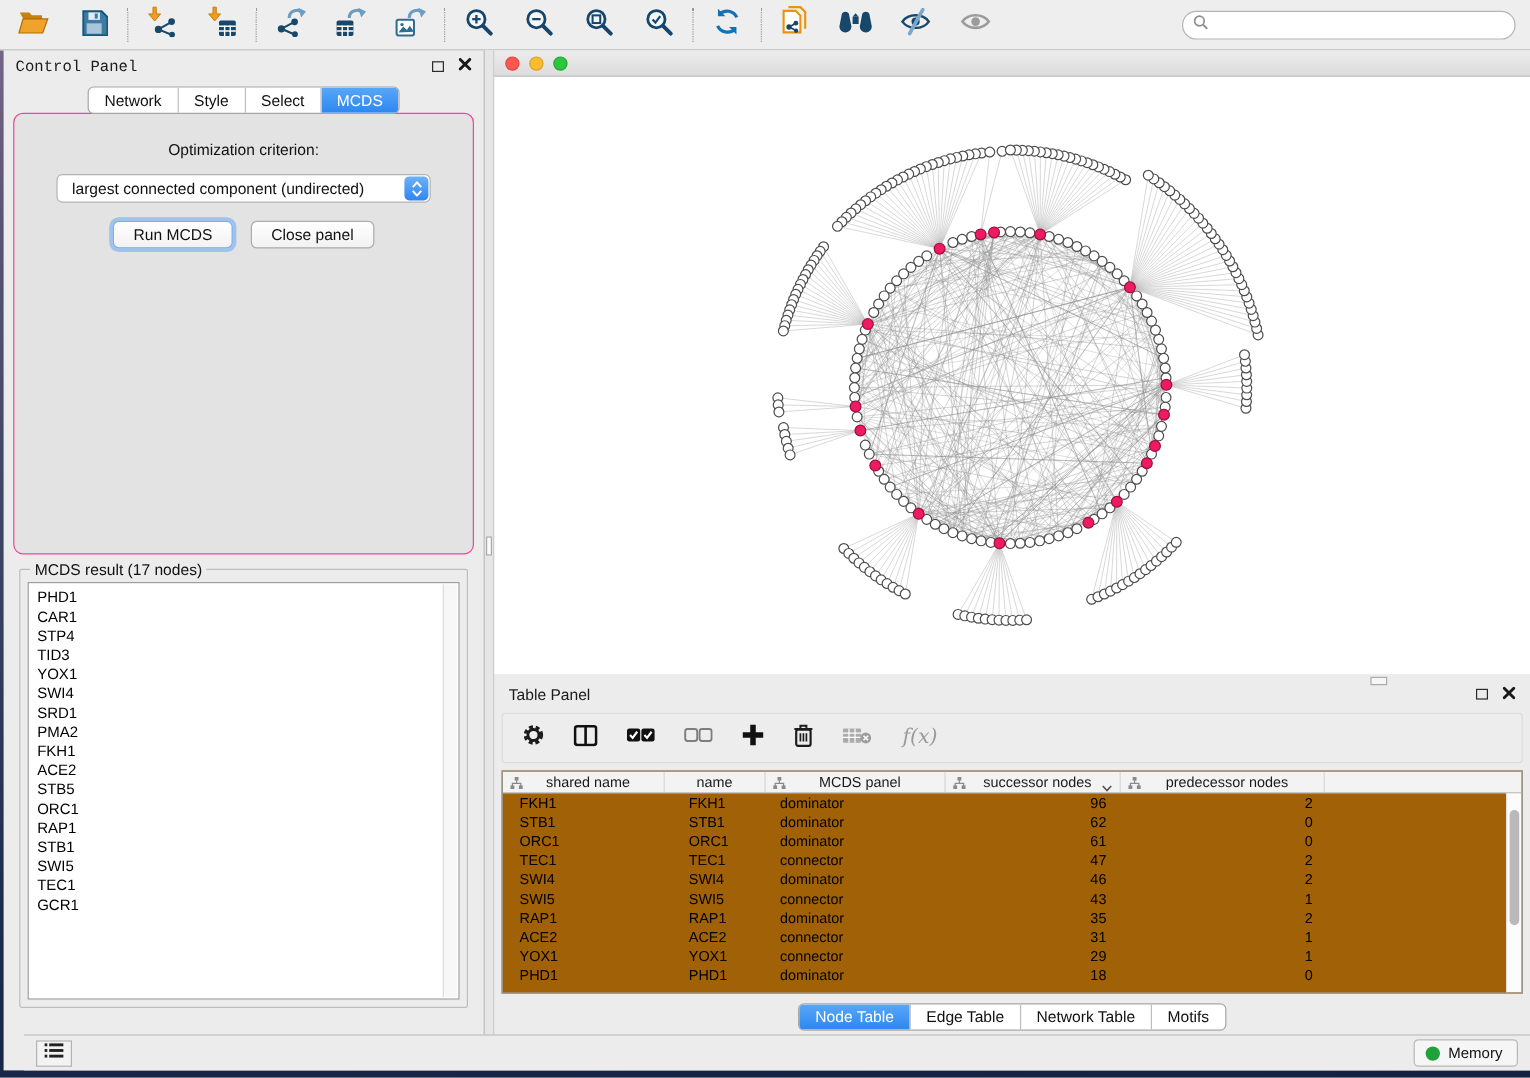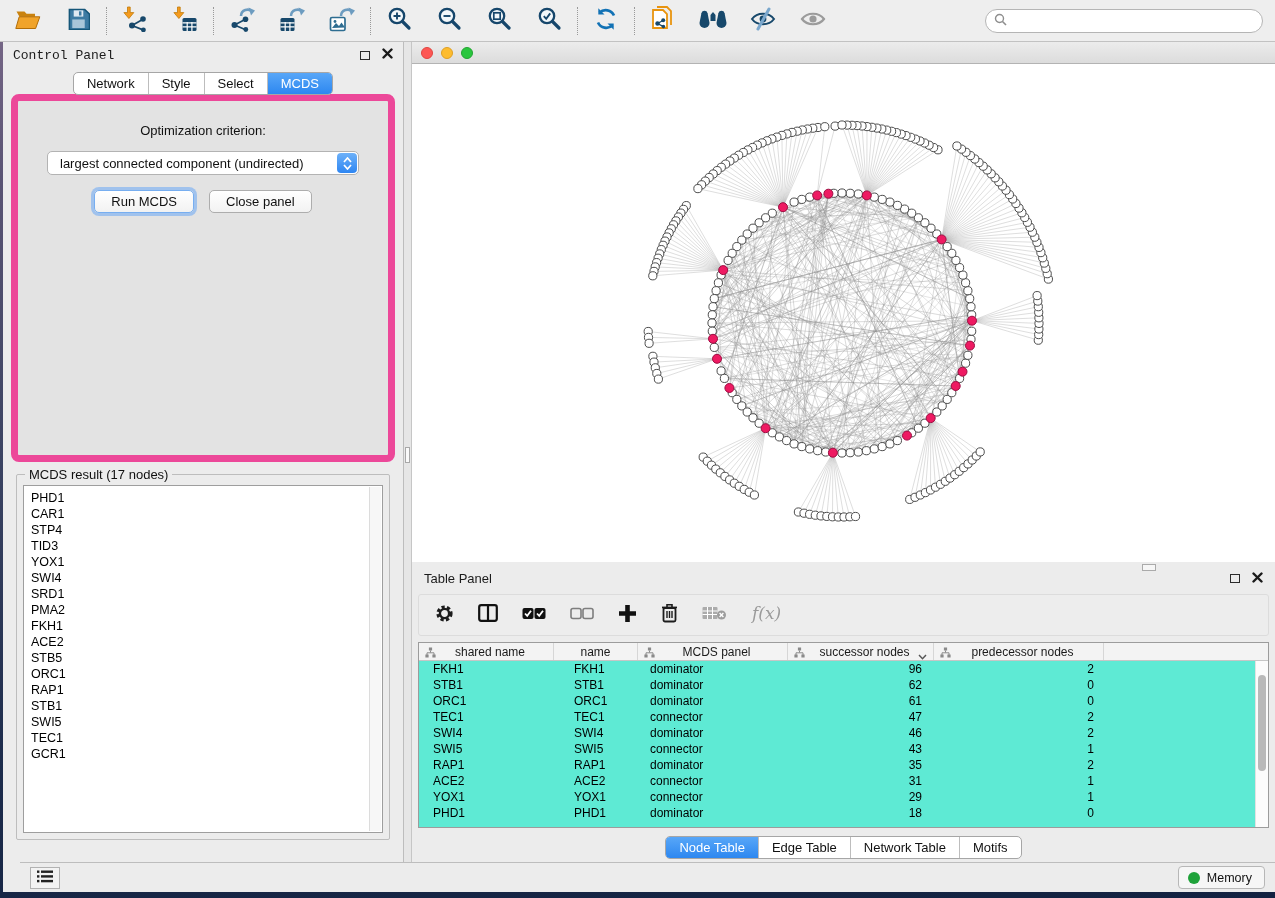--- a/index.html
+++ b/index.html
@@ -28,21 +28,21 @@
   .control-panel { width:400px; display:flex; flex-direction:column; }
   .cp-header { height:26px; display:flex; align-items:center; padding:0 10px; font-size:13px; color:#1b1b1b;font-family:Liberation Mono, monospace; }
   .panel-header-btns { margin-left:auto; display:flex; align-items:center; gap:12px; }
   .float-box { width:10px; height:9px; border:1.6px solid #2b2b2b; display:inline-block; }
   .cp-tabs-row { display:flex; justify-content:center; margin-top:4px; position:relative; z-index:2; }
   .seg { display:inline-flex; background:#fff; border:1px solid #a6a6a6; border-radius:5px; overflow:hidden; }
   .seg-item { padding:2px 13px; font-size:13px; color:#111; border-left:1px solid #bdbdbd; cursor:pointer;
     line-height:17px; white-space:nowrap; }
   .seg-item:first-child { border-left:none; }
   .seg-item.selected { background:linear-gradient(#58a7f8,#2d87f0); color:#fff;text-align:right; }
-  .cp-box { margin:-1px 8px 0; height:368px; background:#e3e3e3; border:7px solid #ec4899; border-radius:8px;
+  .cp-box { margin:-1px 8px 0; height:368px; background:#e3e3e3; border:1px solid #ec4899; border-radius:8px;
     text-align:center; }
   .opt-label { margin-top:22px; font-size:13px; color:#111; }
   .select-row { margin-top:13px; display:flex; justify-content:center; }
   .mac-select { width:312px; height:24px; background:#fff; border:1px solid #b3b3b3; border-radius:5px;
     display:flex; align-items:center; padding:0 1px 0 12px; cursor:pointer; }
   .mac-select .value { flex:1; font-size:13px; text-align:left; color:#111; white-space:nowrap; }
   .stepper { width:20px; height:20px; border-radius:4px; background:linear-gradient(#6db1f9,#2e86f2);
     display:flex; flex-direction:column; align-items:center; justify-content:center; gap:1px; }
   .btn-row { margin-top:15px; display:flex; justify-content:center; gap:15px; }
   .mac-btn { height:23px; padding:0 16px; background:linear-gradient(#ffffff,#f2f2f2); border:1px solid #adadad;
@@ -74,21 +74,21 @@
   .nf-canvas svg { position:absolute; left:0; top:0; }
 
   
   .table-panel { flex:1; background:#ececec; display:flex; flex-direction:column; position:relative; }
   .h-grip { position:absolute; top:2px; left:730px; width:14px; height:7px; background:#f6f6f6; border:1px solid #aaa; }
   .tp-header { height:27px; display:flex; align-items:center; padding:16px 12px; font-size:13px; color:#1b1b1b; }
   .tp-toolbar { height:42px; margin:0 6px; background:#ededed; border:1px solid #dcdcdc; border-radius:3px;
     display:flex; align-items:center; gap:24px; padding:0 16px; }
   .tp-tool { display:flex; align-items:flex-start; justify-content:center; cursor:pointer; }
   .tp-tool.disabled { cursor:default; }
-  .tp-table { margin:6px 6px 0; height:186px; background:#5eead4; border:1px solid #9c9c9c; position:relative;
+  .tp-table { margin:6px 6px 0; height:186px; background:#a16207; border:1px solid #9c9c9c; position:relative;
     overflow:hidden; font-size:12px; }
   .thead { display:flex; height:18px; background:#f3f3f3; border-bottom:1px solid #c6c6c6; }
   .th { position:relative; display:flex; align-items:center; justify-content:center; border-right:1px solid #d6d6d6;
     font-size:12px; color:#1a1a1a; }
   .th .tree-ic { position:absolute; left:6px; top:4px; }
   .th .sort-ic { position:absolute; right:6px; top:6px; }
   .trow { display:flex; height:16px; line-height:16px; color:#000; }
   .td { overflow:hidden; white-space:nowrap; }
   .tbl-scroll { position:absolute; top:18px; right:0; bottom:0; width:13px; background:#fcfcfc; border-left:1px solid #e2e2e2; }
   .tbl-thumb { position:absolute; top:14px; left:2px; width:8px; height:96px; background:#b9b9b9; border-radius:4px; }

